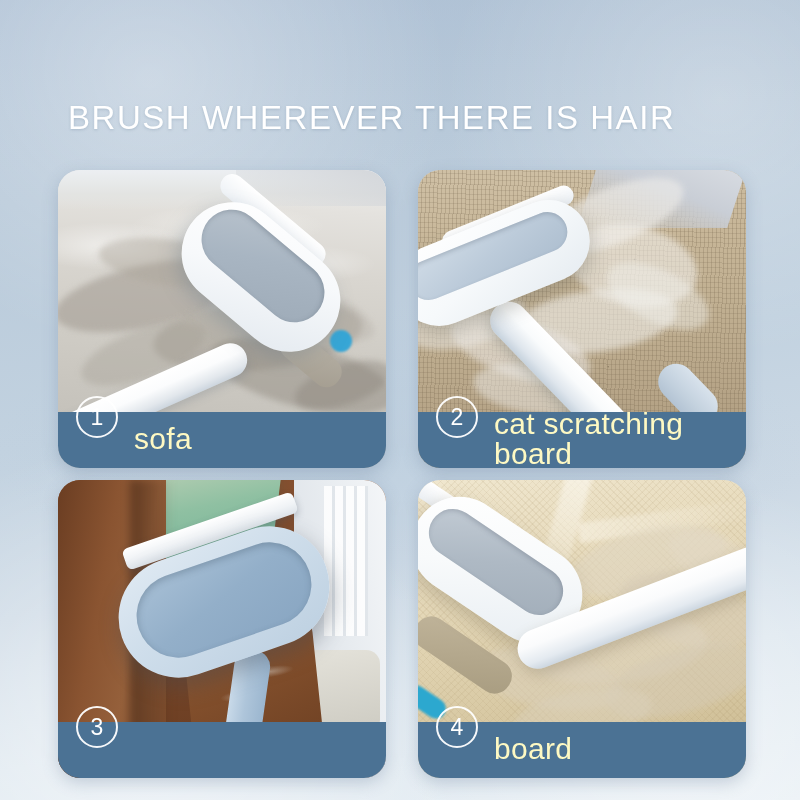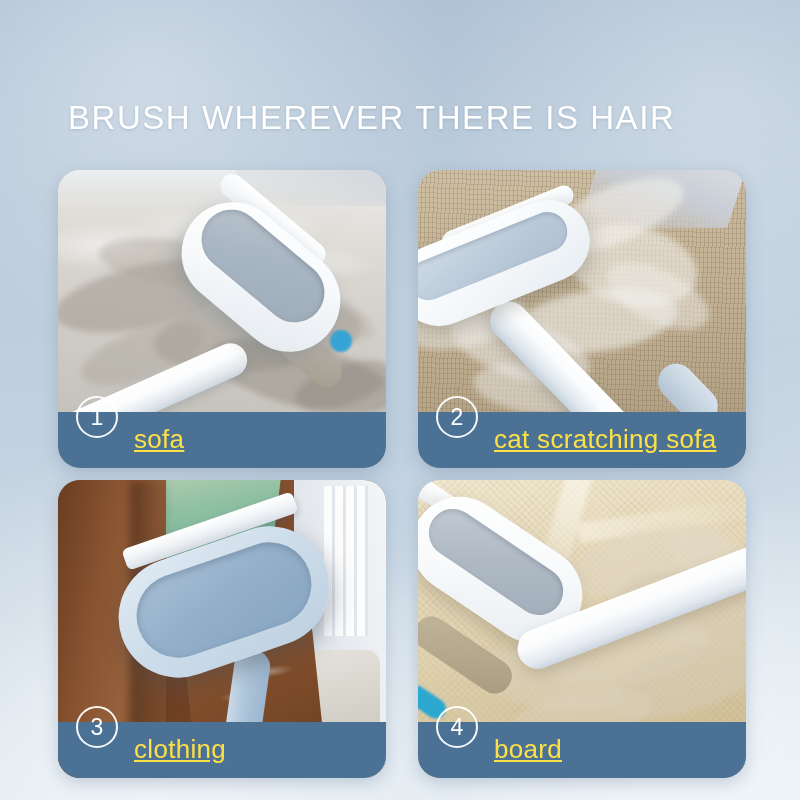--- a/index.html
+++ b/index.html
@@ -93,26 +93,25 @@
     border:2px solid rgba(255,255,255,.95);
     border-radius:50%;
     display:flex; align-items:center; justify-content:center;
     color:#ffffff;
     font-size:23px;
     line-height:1;
     background:transparent;
   }
   .label-text {
     margin-left:76px;
-    color:#fde047;
-    font-size:26px;
+    color:#fef9c3;
+    font-size:30px;
     letter-spacing:.3px;
     line-height:1;
     padding-bottom:2px;
-    text-decoration:underline;
   }
 
   
   .p1-bg {
     position:absolute; inset:0;
     background:
       linear-gradient(185deg,#f1f0ee 0%, #e4e2de 14%, #d9d6d0 34%, #cfccc5 58%, #c7c4bd 78%, #bfbcb5 100%);
   }
   .p1-topwall {
     position:absolute; left:0; right:0; top:0; height:40px;
@@ -476,21 +475,21 @@
       <div class="hair p2-h6"></div>
       <div class="hair p2-h7"></div>
       <div class="p2-handle-tip"></div>
       <div class="p2-handle"></div>
       <div class="p2-head-lip"></div>
       <div class="p2-head"></div>
       <div class="p2-head-in"></div>
     </div>
     <div class="label-bar">
       <div class="num-circle">2</div>
-      <div class="label-text">cat scratching sofa</div>
+      <div class="label-text">cat scratching board</div>
     </div>
   </div>
 
   <div class="panel">
     <div class="photo">
       <div class="p3-bg"></div>
       <div class="p3-white-right"></div>
       <div class="p3-win"></div>
       <div class="p3-chair"></div>
       <div class="p3-green"></div>
@@ -499,21 +498,20 @@
       <div class="p3-fold-b"></div>
       <div class="p3-sleeve"></div>
       <div class="p3-dust"></div>
       <div class="p3-shaft"></div>
       <div class="p3-blade"></div>
       <div class="p3-head"></div>
       <div class="p3-head-in"></div>
     </div>
     <div class="label-bar">
       <div class="num-circle">3</div>
-      <div class="label-text">clothing</div>
     </div>
   </div>
 
   <div class="panel">
     <div class="photo">
       <div class="p4-bg"></div>
       <div class="p4-seam1"></div>
       <div class="p4-seam2"></div>
       <div class="hair p4-h1"></div>
       <div class="hair p4-h2"></div>

